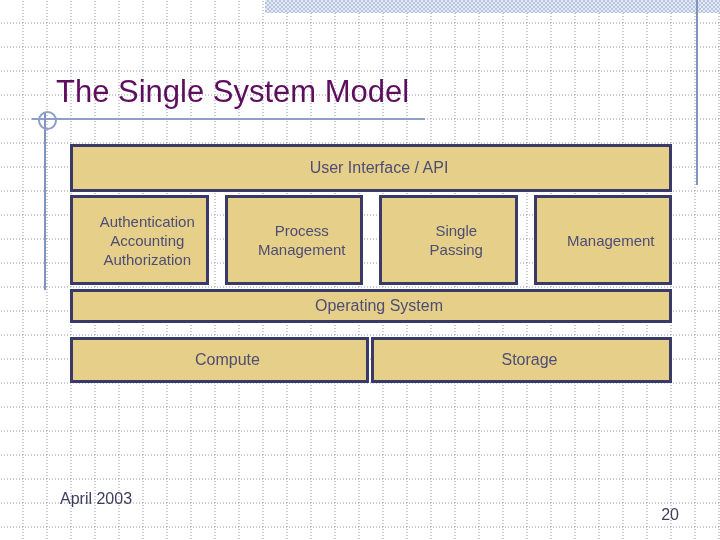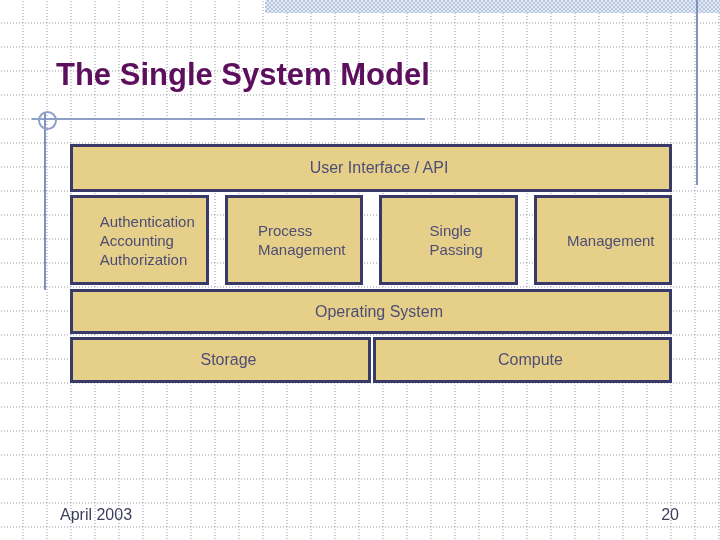--- a/index.html
+++ b/index.html
@@ -32,48 +32,48 @@
   }
   .title-underline{
     position:absolute; left:32px; top:118px; width:393px; height:2px;
     background:#8ea0c8;
   }
   .underline-circle{
     position:absolute; left:38px; top:111px; width:15px; height:15px;
     border:2px solid #8ea0c8; border-radius:50%; background:transparent;
   }
   .slide-title{
-    position:absolute; left:56px; top:57px; width:620px;
-    font-size:31px; color:#5d0e5d; letter-spacing:0px; white-space:nowrap;font-weight:bold;
+    position:absolute; left:56px; top:74px; width:620px;
+    font-size:31px; color:#5d0e5d; letter-spacing:0px; white-space:nowrap;
   }
   
   .box{
     position:absolute; box-sizing:border-box;
     background:#e6cf88; border:3px solid #3a3a68;
-    display:flex; align-items:center; justify-content:center; text-align:left;
+    display:flex; align-items:center; justify-content:center; text-align:center;
     color:#4d4d76;
     padding-left:16px;
   }
   .box .line{display:block;}
   .top-box{left:70px; top:144px; width:602px; height:48px; font-size:16px;}
   .mid-row{
     position:absolute; left:70px; top:195px; width:602px; height:90px;
     display:flex; gap:16px;
   }
   .mid-row .box{position:relative; flex:1 1 0; height:100%; font-size:15px; line-height:19px;}
-  .os-box{left:70px; top:289px; width:602px; height:45px; font-size:16px;}
+  .os-box{left:70px; top:289px; width:602px; height:34px; font-size:16px;}
   .bottom-row{
     position:absolute; left:70px; top:337px; width:602px; height:46px;
     display:flex; gap:2px;
   }
   .bottom-row .box{position:relative; height:100%; font-size:16px;}
   .storage-box{flex:0 0 301px;}
   .compute-box{flex:1 1 auto;}
   .footer-date{
-    position:absolute; left:60px; top:506px; font-size:16px; color:#3e3e5c;
+    position:absolute; left:60px; top:490px; font-size:16px; color:#3e3e5c;
   }
   .page-number{
     position:absolute; left:631px; top:506px; width:48px; text-align:right;
     font-size:16px; color:#3e3e5c;
   }
 </style>
 </head>
 <body>
 
 <div class="slide">
@@ -115,23 +115,23 @@
         <span class="line">Management</span>
       </span>
     </div>
   </div>
 
   <div class="box os-box">
     <span class="line">Operating System</span>
   </div>
 
   <div class="bottom-row">
+    <div class="box compute-box">
+      <span class="line">Compute</span>
+    </div>
     <div class="box storage-box">
       <span class="line">Storage</span>
-    </div>
-    <div class="box compute-box">
-      <span class="line">Compute</span>
     </div>
   </div>
 
   <div class="footer-date">April 2003</div>
   <div class="page-number">20</div>
 </div>
 
 </body></html>

